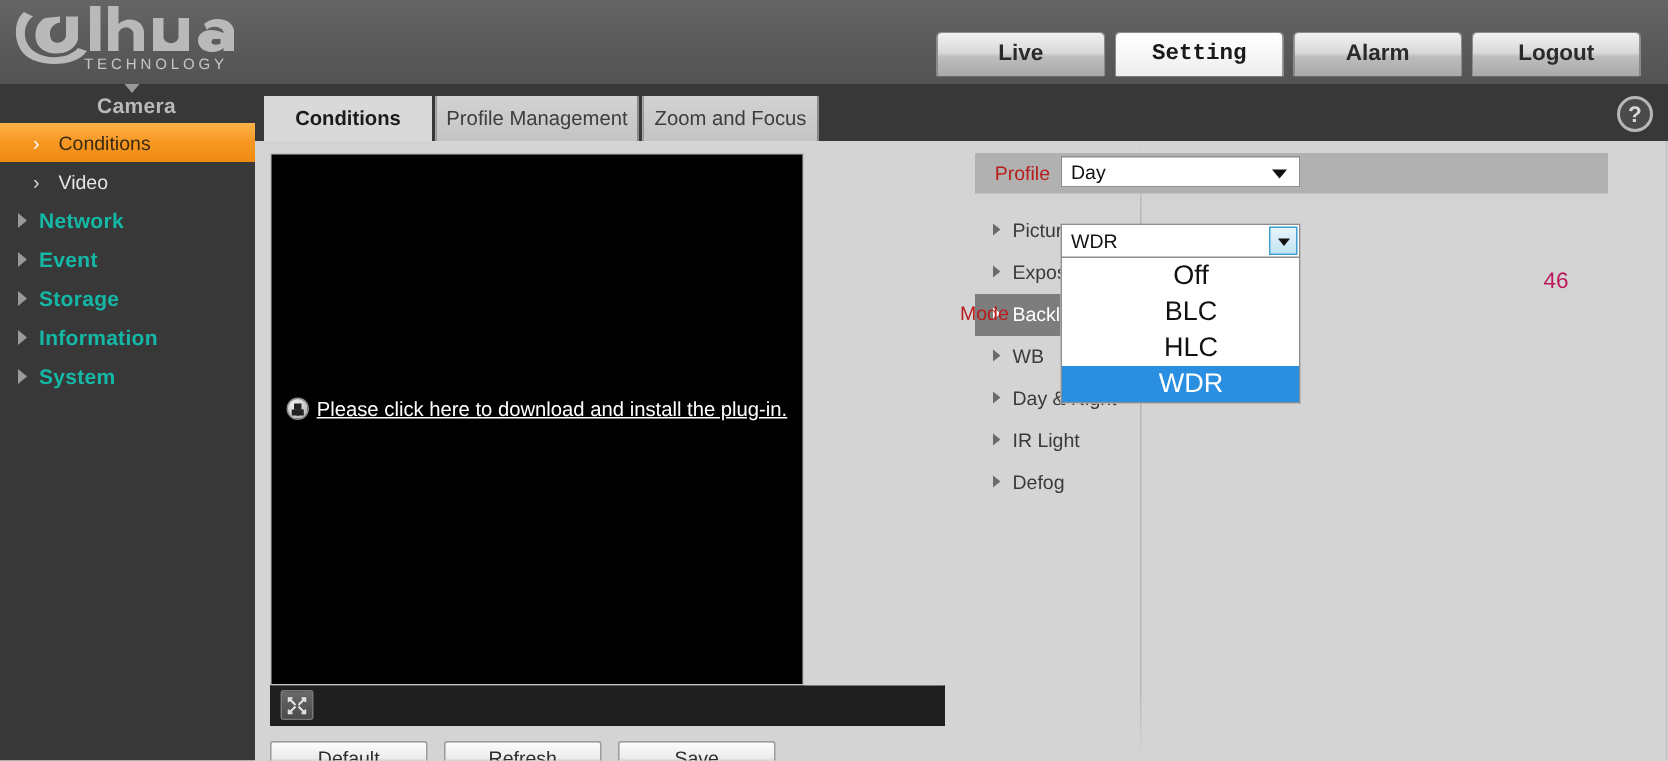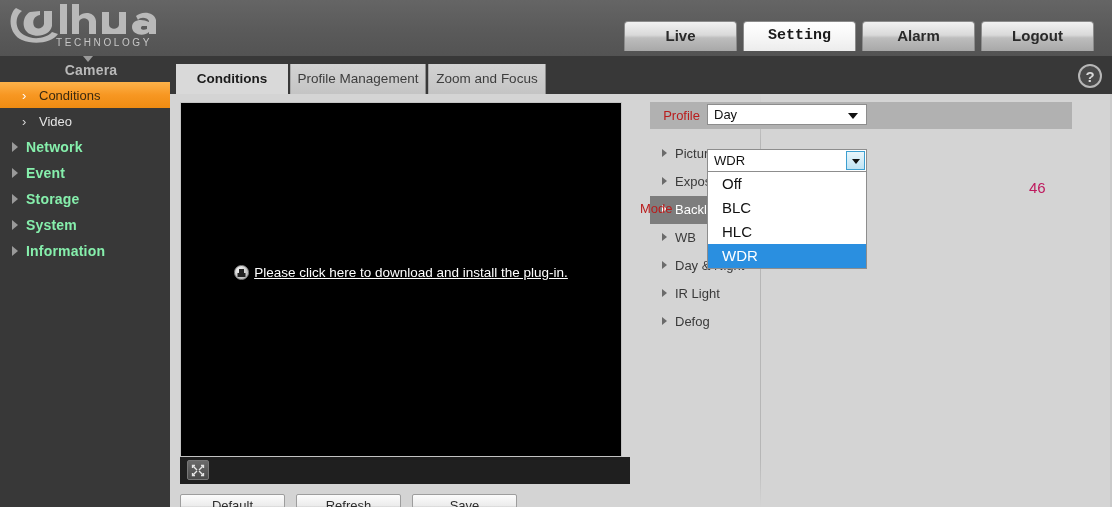--- a/index.html
+++ b/index.html
@@ -34,21 +34,21 @@
     font-family: Liberation Mono, monospace;
   }
 
   
   .sidebar {
     position: absolute; left: 0; top: 56px; width: 170px; height: 451px;
     background: #383838;
   }
   .menu-item {
     display: flex; align-items: center; height: 26px; padding-left: 12px;
-    font-size: 14px; font-weight: bold; color: #86efac; cursor: pointer;
+    font-size: 14px; font-weight: bold; color: #14b8a6; cursor: pointer;
     letter-spacing: .2px;
   }
   .menu-item .tri {
     width: 0; height: 0; margin-right: 8px;
     border-left: 6px solid #9a9a9a; border-top: 5px solid transparent; border-bottom: 5px solid transparent;
   }
   .menu-item.open .tri {
     border-left: 5px solid transparent; border-right: 5px solid transparent;
     border-top: 6px solid #9a9a9a; border-bottom: none; margin-right: 7px;
   }
@@ -94,21 +94,21 @@
     position: absolute; left: 170px; top: 94px; width: 942px; height: 413px;
     background: #d4d4d4;
   }
   .vdivider {
     position: absolute; left: 590px; top: 0; width: 1px; height: 413px;
     background: linear-gradient(to bottom, #d4d4d4 0%, #b6b6b6 12%, #b6b6b6 88%, #d4d4d4 100%);
   }
 
   
   .video-wrap {
-    position: absolute; left: 10px; top: 8px; width: 442px; height: 355px;
+    position: absolute; left: 10px; top: 8px; width: 356px; height: 355px;
     background: #000; border: 1px solid #c2c2c2;
   }
   .plugin-link {
     position: absolute; left: 0; right: 0; top: 162px; text-align: center;
     font-size: 13.5px; color: #fff; text-decoration: underline; cursor: pointer;
     white-space: nowrap;
   }
   .plugin-link .dl {
     display: inline-block; width: 15px; height: 15px; border-radius: 50%;
     background: radial-gradient(circle at 35% 30%, #f4f4f4, #a9a9a9);
@@ -181,21 +181,21 @@
     content: ""; position: absolute; left: 5px; top: 7px; width: 0; height: 0;
     border-left: 4px solid transparent; border-right: 4px solid transparent;
     border-top: 5px solid #111;
   }
   .dropdown-list {
     position: absolute; left: 707px; top: 172px; width: 160px;
     background: #fff; border: 1px solid #8d8d8d; border-top: none; z-index: 40;
   }
   .dropdown-list .opt {
     height: 24px; line-height: 23px; padding-left: 14px;
-    font-size: 15px; color: #111; cursor: pointer;
+    font-size: 18px; color: #111; cursor: pointer; text-align: center;
   }
   .dropdown-list .opt.sel { background: #2a8fe0; color: #fff; }
 
   .wdr-value {
     position: absolute; left: 1029px; top: 179px;
     font-size: 15px; color: #be185d;
   }
 
   
   .cond-list { position: absolute; left: 480px; top: 46px; width: 110px; }
@@ -263,25 +263,25 @@
     <div class="menu-item">
       <span class="tri"></span>
       <span>Event</span>
     </div>
     <div class="menu-item">
       <span class="tri"></span>
       <span>Storage</span>
     </div>
     <div class="menu-item">
       <span class="tri"></span>
+      <span>Information</span>
+    </div>
+    <div class="menu-item">
+      <span class="tri"></span>
       <span>System</span>
-    </div>
-    <div class="menu-item">
-      <span class="tri"></span>
-      <span>Information</span>
     </div>
   </div>
 
   <div class="tabbar">
     <div class="ttab active" style="left:6px; width:112px;">Conditions</div>
     <div class="ttab" style="left:120px; width:136px;">Profile Management</div>
     <div class="ttab" style="left:258px; width:118px;">Zoom and Focus</div>
     <div class="help-icon">?</div>
   </div>
 

